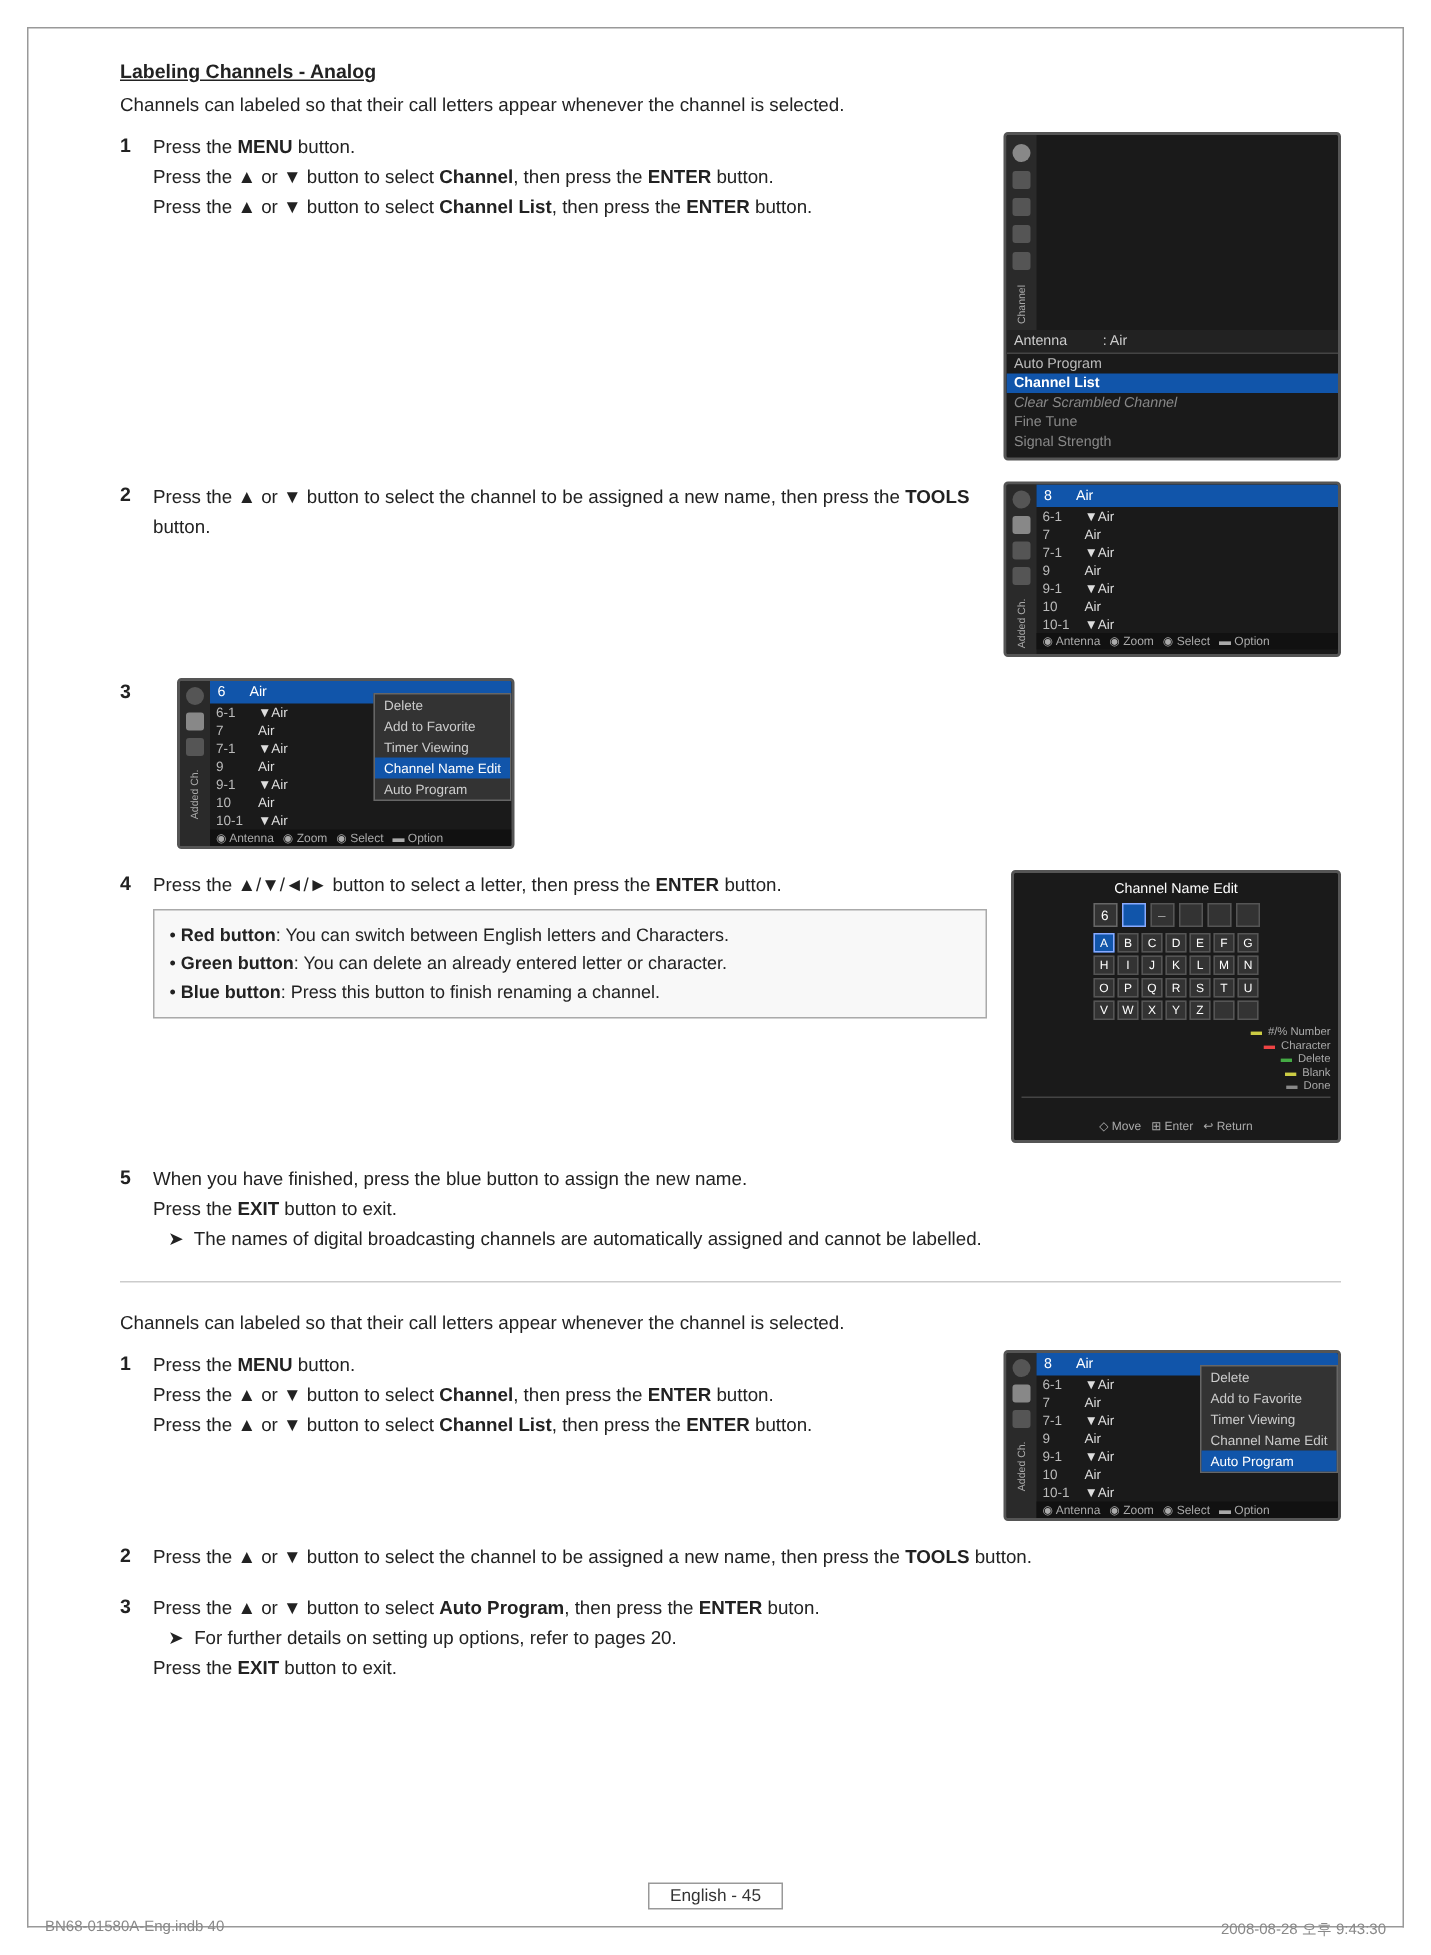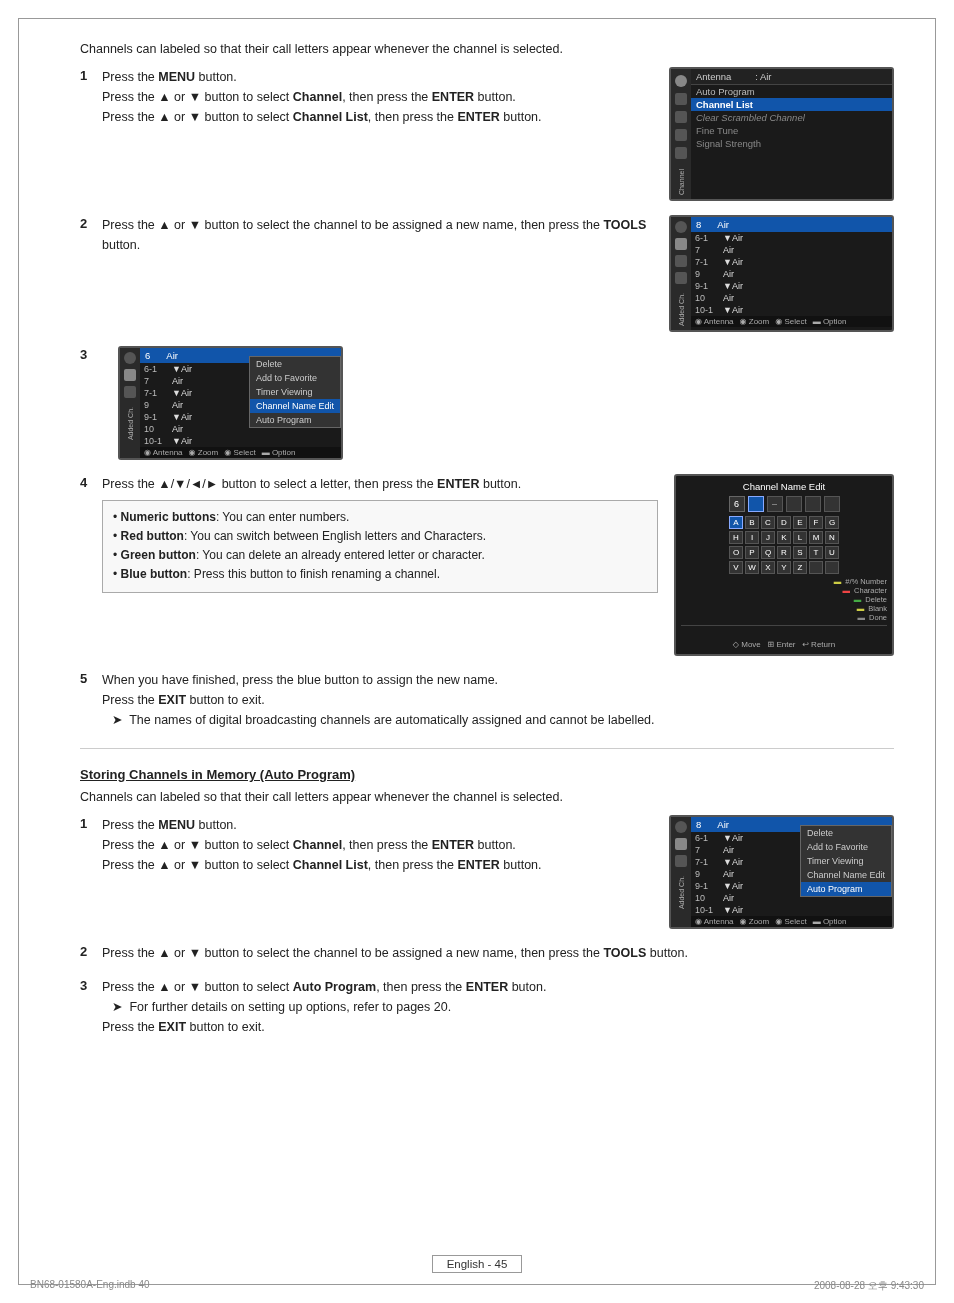--- a/index.html
+++ b/index.html
@@ -104,32 +104,33 @@
 <body>
 
 <div class="border-top"></div>
 <div class="border-bottom"></div>
 <div class="border-left"></div>
 <div class="border-right"></div>
 
 <div class="page">
 
   <div class="section">
+    <div class="section-title">Labeling Channels - Analog</div>
     <div class="section-desc">Channels can labeled so that their call letters appear whenever the channel is selected.</div>
 
     <div class="step-row">
       <div class="step-num">1</div>
       <div class="step-content">
         Press the <b>MENU</b> button.<br>
         Press the ▲ or ▼ button to select <b>Channel</b>, then press the <b>ENTER</b> button.<br>
         Press the ▲ or ▼ button to select <b>Channel List</b>, then press the <b>ENTER</b> button.
       </div>
       <div class="step-image">
 
-        <div style="display:flex; flex-direction:row; width:225px; background:#1a1a1a; border:2px solid #555; border-radius:3px; overflow:hidden;">
+        <div style="display:flex; flex-direction:column; width:225px; background:#1a1a1a; border:2px solid #555; border-radius:3px; overflow:hidden;">
 
           <div style="width:20px; background:#2a2a2a; display:flex; flex-direction:column; align-items:center; padding:4px 0; gap:6px;">
             <div style="width:12px;height:12px;background:#888;border-radius:50%;margin-top:2px;"></div>
             <div style="width:12px;height:12px;background:#555;border-radius:2px;"></div>
             <div style="width:12px;height:12px;background:#555;border-radius:2px;"></div>
             <div style="width:12px;height:12px;background:#555;border-radius:2px;"></div>
             <div style="width:12px;height:12px;background:#555;border-radius:2px;"></div>
             <div style="writing-mode:vertical-rl;transform:rotate(180deg);font-size:7px;color:#aaa;margin-top:4px;">Channel</div>
           </div>
 
@@ -267,21 +268,20 @@
         </div>
       </div>
     </div>
 
     <div class="step-row" style="margin-top:8px;">
       <div class="step-num">4</div>
       <div class="step-content">
         Press the ▲/▼/◄/► button to select a letter, then press the <b>ENTER</b> button.
         
         <div class="info-box" style="margin-left:0;margin-top:6px;">
-          <div>• <b>Numeric buttons</b>: You can enter numbers.</div>
           <div>• <b>Red button</b>: You can switch between English letters and Characters.</div>
           <div>• <b>Green button</b>: You can delete an already entered letter or character.</div>
           <div>• <b>Blue button</b>: Press this button to finish renaming a channel.</div>
         </div>
       </div>
       <div class="step-image">
 
         <div style="width:220px;background:#1a1a1a;border:2px solid #555;border-radius:3px;font-size:9px;color:#fff;padding:5px;">
           <div style="text-align:center;margin-bottom:4px;font-size:9.5px;">Channel Name Edit</div>
 
@@ -366,21 +366,20 @@
         When you have finished, press the blue button to assign the new name.<br>
         Press the <b>EXIT</b> button to exit.<br>
         <span style="margin-left:10px;">➤</span>&nbsp; The names of digital broadcasting channels are automatically assigned and cannot be labelled.
       </div>
     </div>
   </div>
 
   <hr class="divider" style="margin: 18px 0;">
 
   <div class="section">
-    <div class="section-title">Storing Channels in Memory (Auto Program)</div>
     <div class="section-desc">Channels can labeled so that their call letters appear whenever the channel is selected.</div>
 
     <div class="step-row">
       <div class="step-num">1</div>
       <div class="step-content">
         Press the <b>MENU</b> button.<br>
         Press the ▲ or ▼ button to select <b>Channel</b>, then press the <b>ENTER</b> button.<br>
         Press the ▲ or ▼ button to select <b>Channel List</b>, then press the <b>ENTER</b> button.
       </div>
       <div class="step-image">

